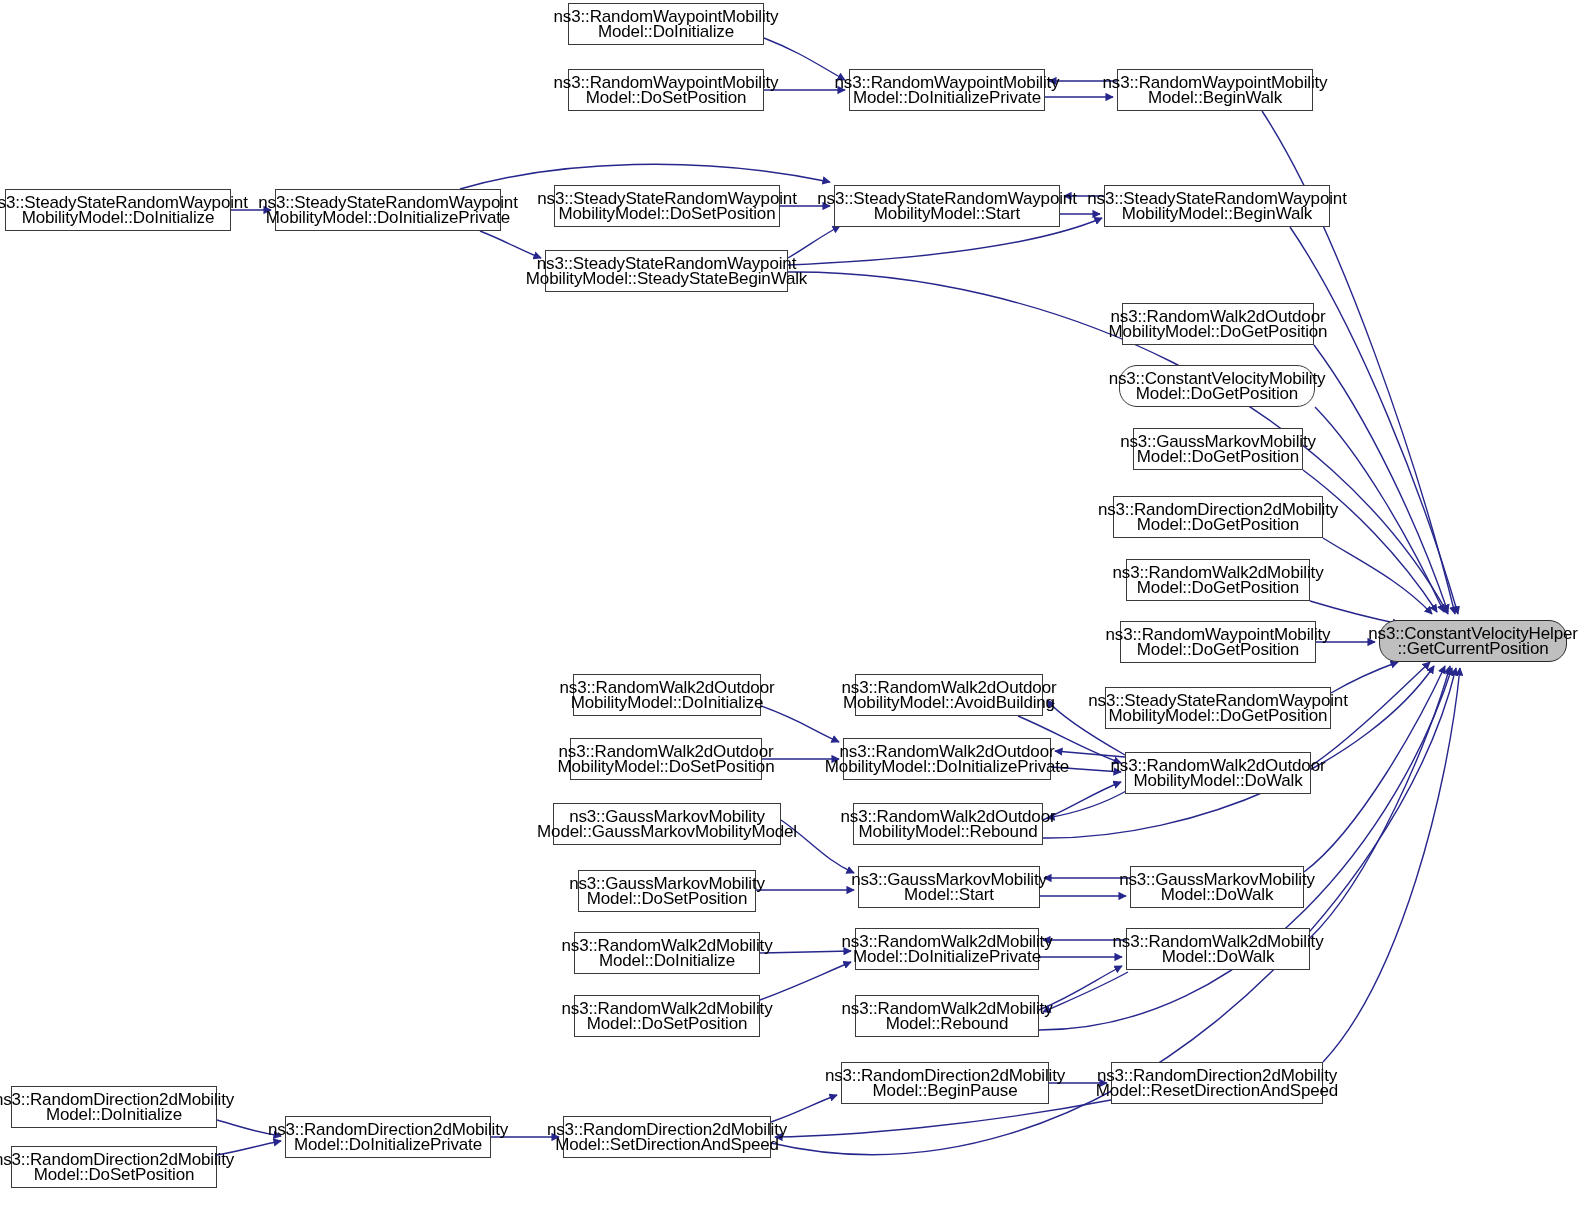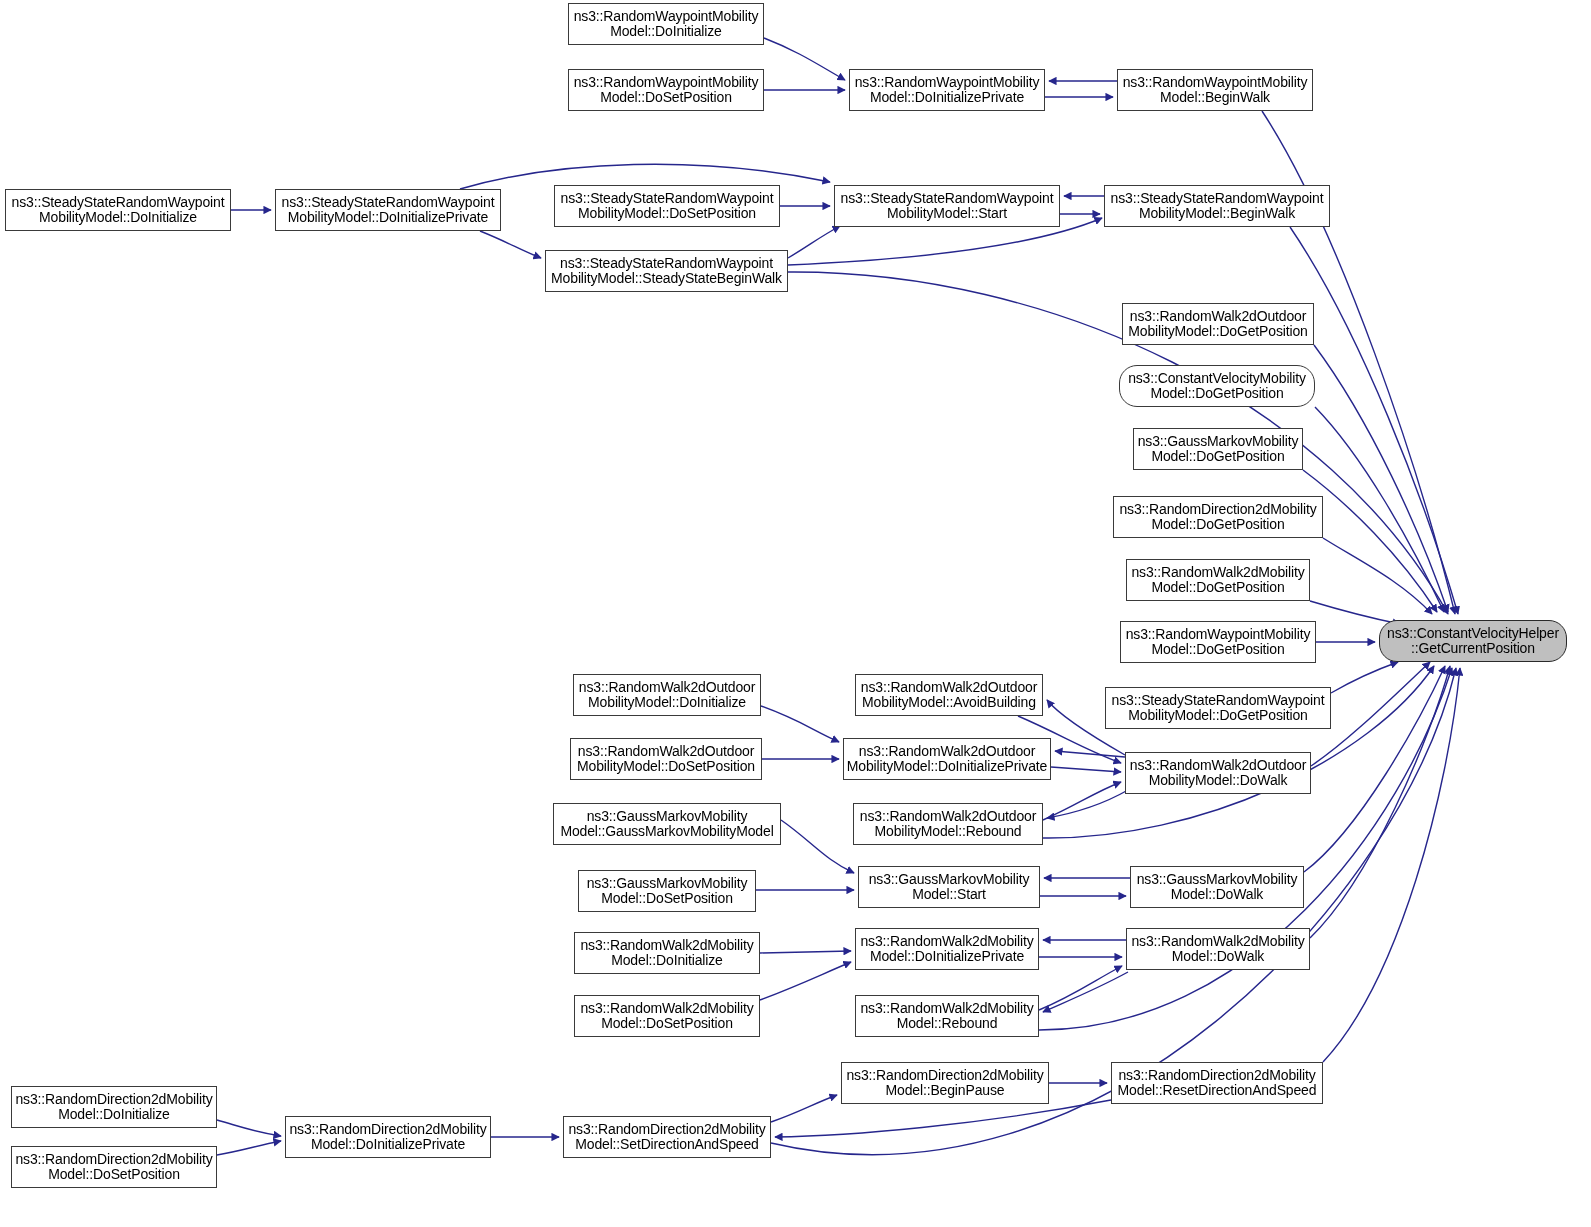--- a/index.html
+++ b/index.html
@@ -22,21 +22,21 @@
     width: 1591px;
     height: 1227px;
     pointer-events: none;
   }
   .node {
     position: absolute;
     box-sizing: border-box;
     border: 1px solid #3a3a3a;
     background: #ffffff;
     color: #000000;
-    font-size: 14px;
+    font-size: 17px;
     line-height: 15.5px;
     text-align: center;
     display: flex;
     align-items: center;
     justify-content: center;
     letter-spacing: -0.15px;
     white-space: pre-line;
     z-index: 5;
   }
   .node.focus {

